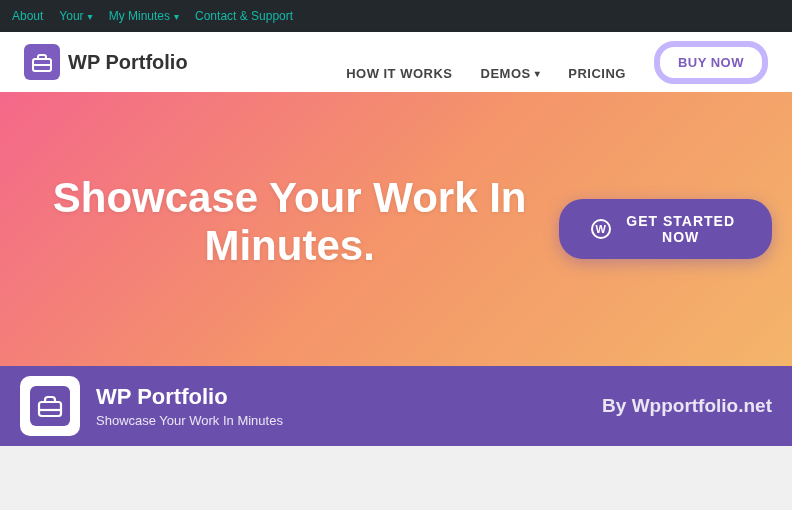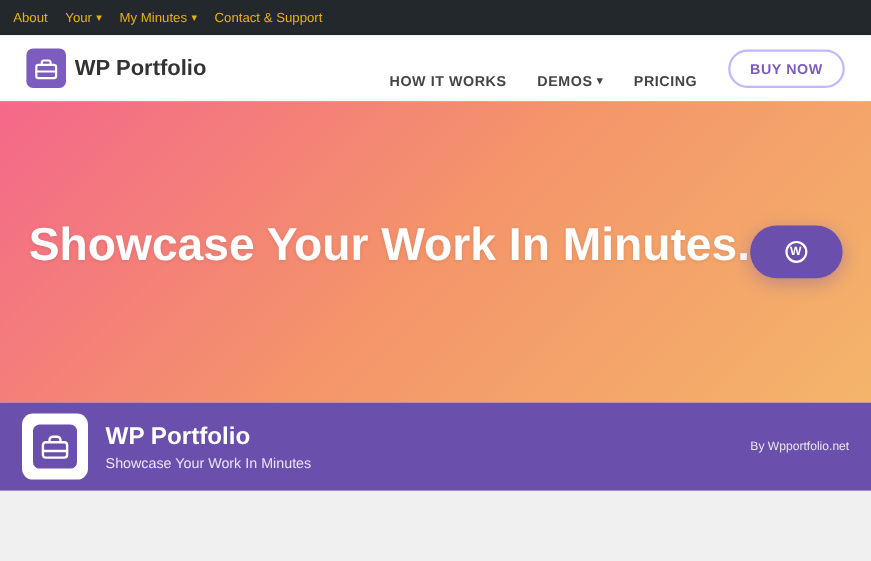--- a/index.html
+++ b/index.html
@@ -14,21 +14,21 @@
     
     .admin-bar {
       background: #23282d;
       height: 32px;
       display: flex;
       align-items: center;
       padding: 0 12px;
       gap: 16px;
     }
     .admin-bar-item {
-      color: #eab308;
+      color: #14b8a6;
       font-size: 12px;
       cursor: pointer;
       display: flex;
       align-items: center;
       gap: 4px;
     }
 
     
     .main-nav {
       background: #fff;
@@ -69,21 +69,21 @@
       font-weight: 600;
       text-transform: uppercase;
       letter-spacing: 0.5px;
       cursor: pointer;
       display: flex;
       align-items: center;
       gap: 4px;
       margin-top: 22px;
     }
     .buy-now-btn {
-      border: 2px solid #c4b5fd;
+      border: 6px solid #c4b5fd;
       color: #7c5cbf;
       background: transparent;
       padding: 8px 18px;
       border-radius: 20px;
       font-size: 13px;
       font-weight: 700;
       text-transform: uppercase;
       letter-spacing: 0.5px;
       cursor: pointer;
     }
@@ -180,23 +180,23 @@
       font-weight: 800;
       color: #fff;
       line-height: 1.2;
     }
     .plugin-tagline {
       font-size: 13px;
       color: rgba(255,255,255,0.85);
       margin-top: 2px;
     }
     .plugin-author {
-      font-size: 11px;
+      font-size: 19px;
       color: rgba(255,255,255,0.85);
-      font-weight: 400;
+      font-weight: 700;
     }
 
     .chevron { font-size: 10px; }
   </style>
 </head>
 <body>
 
 <div class="admin-bar">
   <span class="admin-bar-item">About</span>
   <span class="admin-bar-item">
@@ -229,20 +229,21 @@
     </span>
     <span class="nav-link">PRICING</span>
     <button class="buy-now-btn">BUY NOW</button>
   </div>
 </div>
 
 <div class="hero">
   <h1 class="hero-title">Showcase Your Work In Minutes.</h1>
   <button class="cta-btn">
     <div class="wp-icon">W</div>
+    <span>GET STARTED NOW</span>
   </button>
 </div>
 
 <div class="info-bar">
   <div class="plugin-icon-box">
     <div class="plugin-icon-inner">
       <svg width="26" height="26" viewBox="0 0 26 26" fill="none" xmlns="http://www.w3.org/2000/svg">
         <rect x="2" y="9" width="22" height="14" rx="2.5" stroke="white" stroke-width="2.2" fill="none"></rect>
         <path d="M8 9V7a3 3 0 0 1 3-3h4a3 3 0 0 1 3 3v2" stroke="white" stroke-width="2.2" fill="none"></path>
         <line x1="2" y1="17" x2="24" y2="17" stroke="white" stroke-width="2.2"></line>

